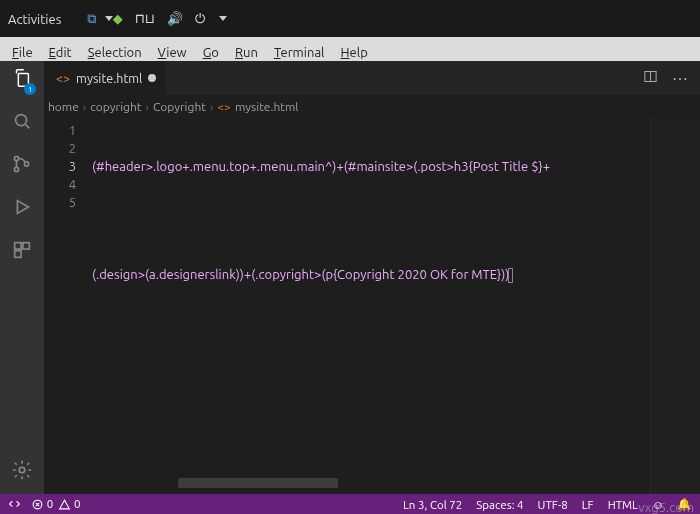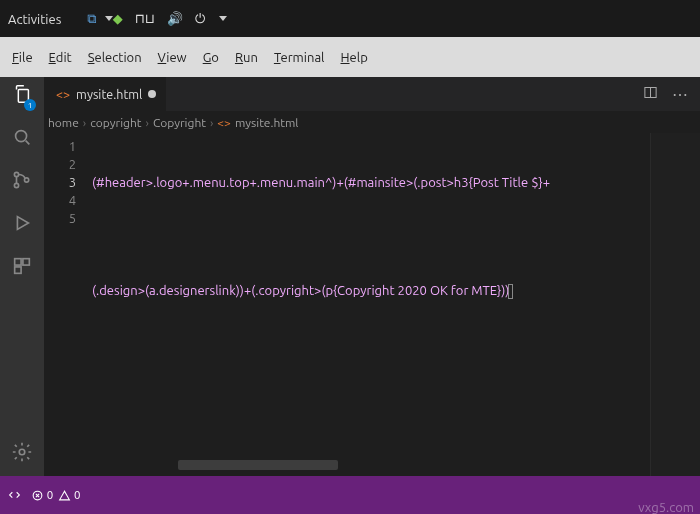--- a/index.html
+++ b/index.html
@@ -4,21 +4,21 @@
 <style>
 * { margin: 0; padding: 0; box-sizing: border-box; font-family: Ubuntu, "Segoe UI", sans-serif; }
 body { width: 700px; height: 514px; background: #1e1e1e; color: #ccc; overflow: hidden; display: flex; flex-direction: column; }
 
 .topbar { background: #1a1a1a; height: 37px; display: flex; align-items: center; color: #ddd; font-size: 13px; padding: 0 8px; }
 .topbar .group { display: flex; align-items: center; gap: 6px; }
 .topbar .center { flex: 1; text-align: center; }
 .topbar .right { display: flex; align-items: center; gap: 12px; }
 .tri { display: inline-block; width: 0; height: 0; border-left: 4px solid transparent; border-right: 4px solid transparent; border-top: 5px solid #ccc; vertical-align: middle; margin-left: 2px; }
 
-.menubar { background: #dcdcdc; height: 40px; display: flex; align-items: center; padding: 0 6px; font-size: 13px; color: #222; gap: 4px; }
+.menubar { background: #dcdcdc; height: 24px; display: flex; align-items: flex-end; padding: 0 6px; font-size: 13px; color: #222; gap: 4px; }
 .menubar span { padding: 2px 6px; cursor: pointer; }
 .menubar span u { text-decoration: underline; }
 
 .main { flex: 1; display: flex; min-height: 0; }
 .activity { width: 44px; background: #333333; display: flex; flex-direction: column; align-items: center; padding-top: 6px; gap: 18px; }
 .activity .ico { color: #888; cursor: pointer; position: relative; }
 .activity .ico.active { color: #fff; }
 .activity .ico svg { width: 22px; height: 22px; }
 .badge { position: absolute; bottom: -3px; right: -3px; background: #007acc; color: #fff; font-size: 8px; border-radius: 50%; width: 12px; height: 12px; display: flex; align-items: center; justify-content: center; }
 .activity .spacer { flex: 1; }
@@ -36,21 +36,21 @@
 
 .code { flex: 1; display: flex; font-family: "Ubuntu Mono", Consolas, monospace; font-size: 13px; position: relative; overflow: hidden; }
 .gutter { width: 44px; text-align: right; color: #858585; padding: 4px 12px 0 0; line-height: 18px; user-select: none; }
 .gutter .cur { color: #c6c6c6; }
 .lines { flex: 1; padding: 4px 0 0 4px; line-height: 18px; color: #f0abfc; white-space: pre; overflow: hidden; position: relative; }
 .lines .row { height: 18px; }
 .cursor-box { border: 1px solid #888; display: inline-block; height: 15px; vertical-align: middle; margin-left: -1px; }
 .minimap { position: absolute; top: 0; right: 0; width: 50px; height: 100%; background: rgba(40,40,40,0.3); border-left: 1px solid #2a2a2a; }
 .hscroll { position: absolute; bottom: 6px; left: 90px; width: 160px; height: 10px; background: rgba(120,120,120,0.35); border-radius: 2px; }
 
-.status { height: 38px; background: #68217a; color: #fff; display: flex; align-items: center; font-size: 11.5px; padding: 0 8px; gap: 10px; }
+.status { height: 20px; background: #68217a; color: #fff; display: flex; align-items: center; font-size: 11.5px; padding: 0 8px; gap: 10px; }
 .status .right { margin-left: auto; display: flex; gap: 14px; align-items: center; }
 .status svg { width: 13px; height: 13px; vertical-align: middle; }
 .watermark { position: absolute; bottom: 0; right: 6px; font-size: 13px; color: rgba(255,255,255,0.35); }
 </style>
 </head>
 <body>
 
 <div class="topbar">
   <div class="group">
     <span>Activities</span>
@@ -168,14 +168,23 @@
     <svg viewBox="0 0 24 24" fill="none" stroke="currentColor" stroke-width="2">
         <circle cx="12" cy="12" r="8"></circle>
         <path d="m9 9 6 6M15 9l-6 6"></path>
       </svg>
     <span>0</span>&nbsp;
     <svg viewBox="0 0 24 24" fill="none" stroke="currentColor" stroke-width="2">
         <path d="M12 4 3 20h18z"></path>
       </svg>
     <span>0</span>
   </span>
+  <div class="right">
+    <span>Ln 3, Col 72</span>
+    <span>Spaces: 4</span>
+    <span>UTF-8</span>
+    <span>LF</span>
+    <span>HTML</span>
+    <span>☺</span>
+    <span>🔔</span>
+  </div>
   <span class="watermark">vxg5.com</span>
 </div>
 
 </body></html>

